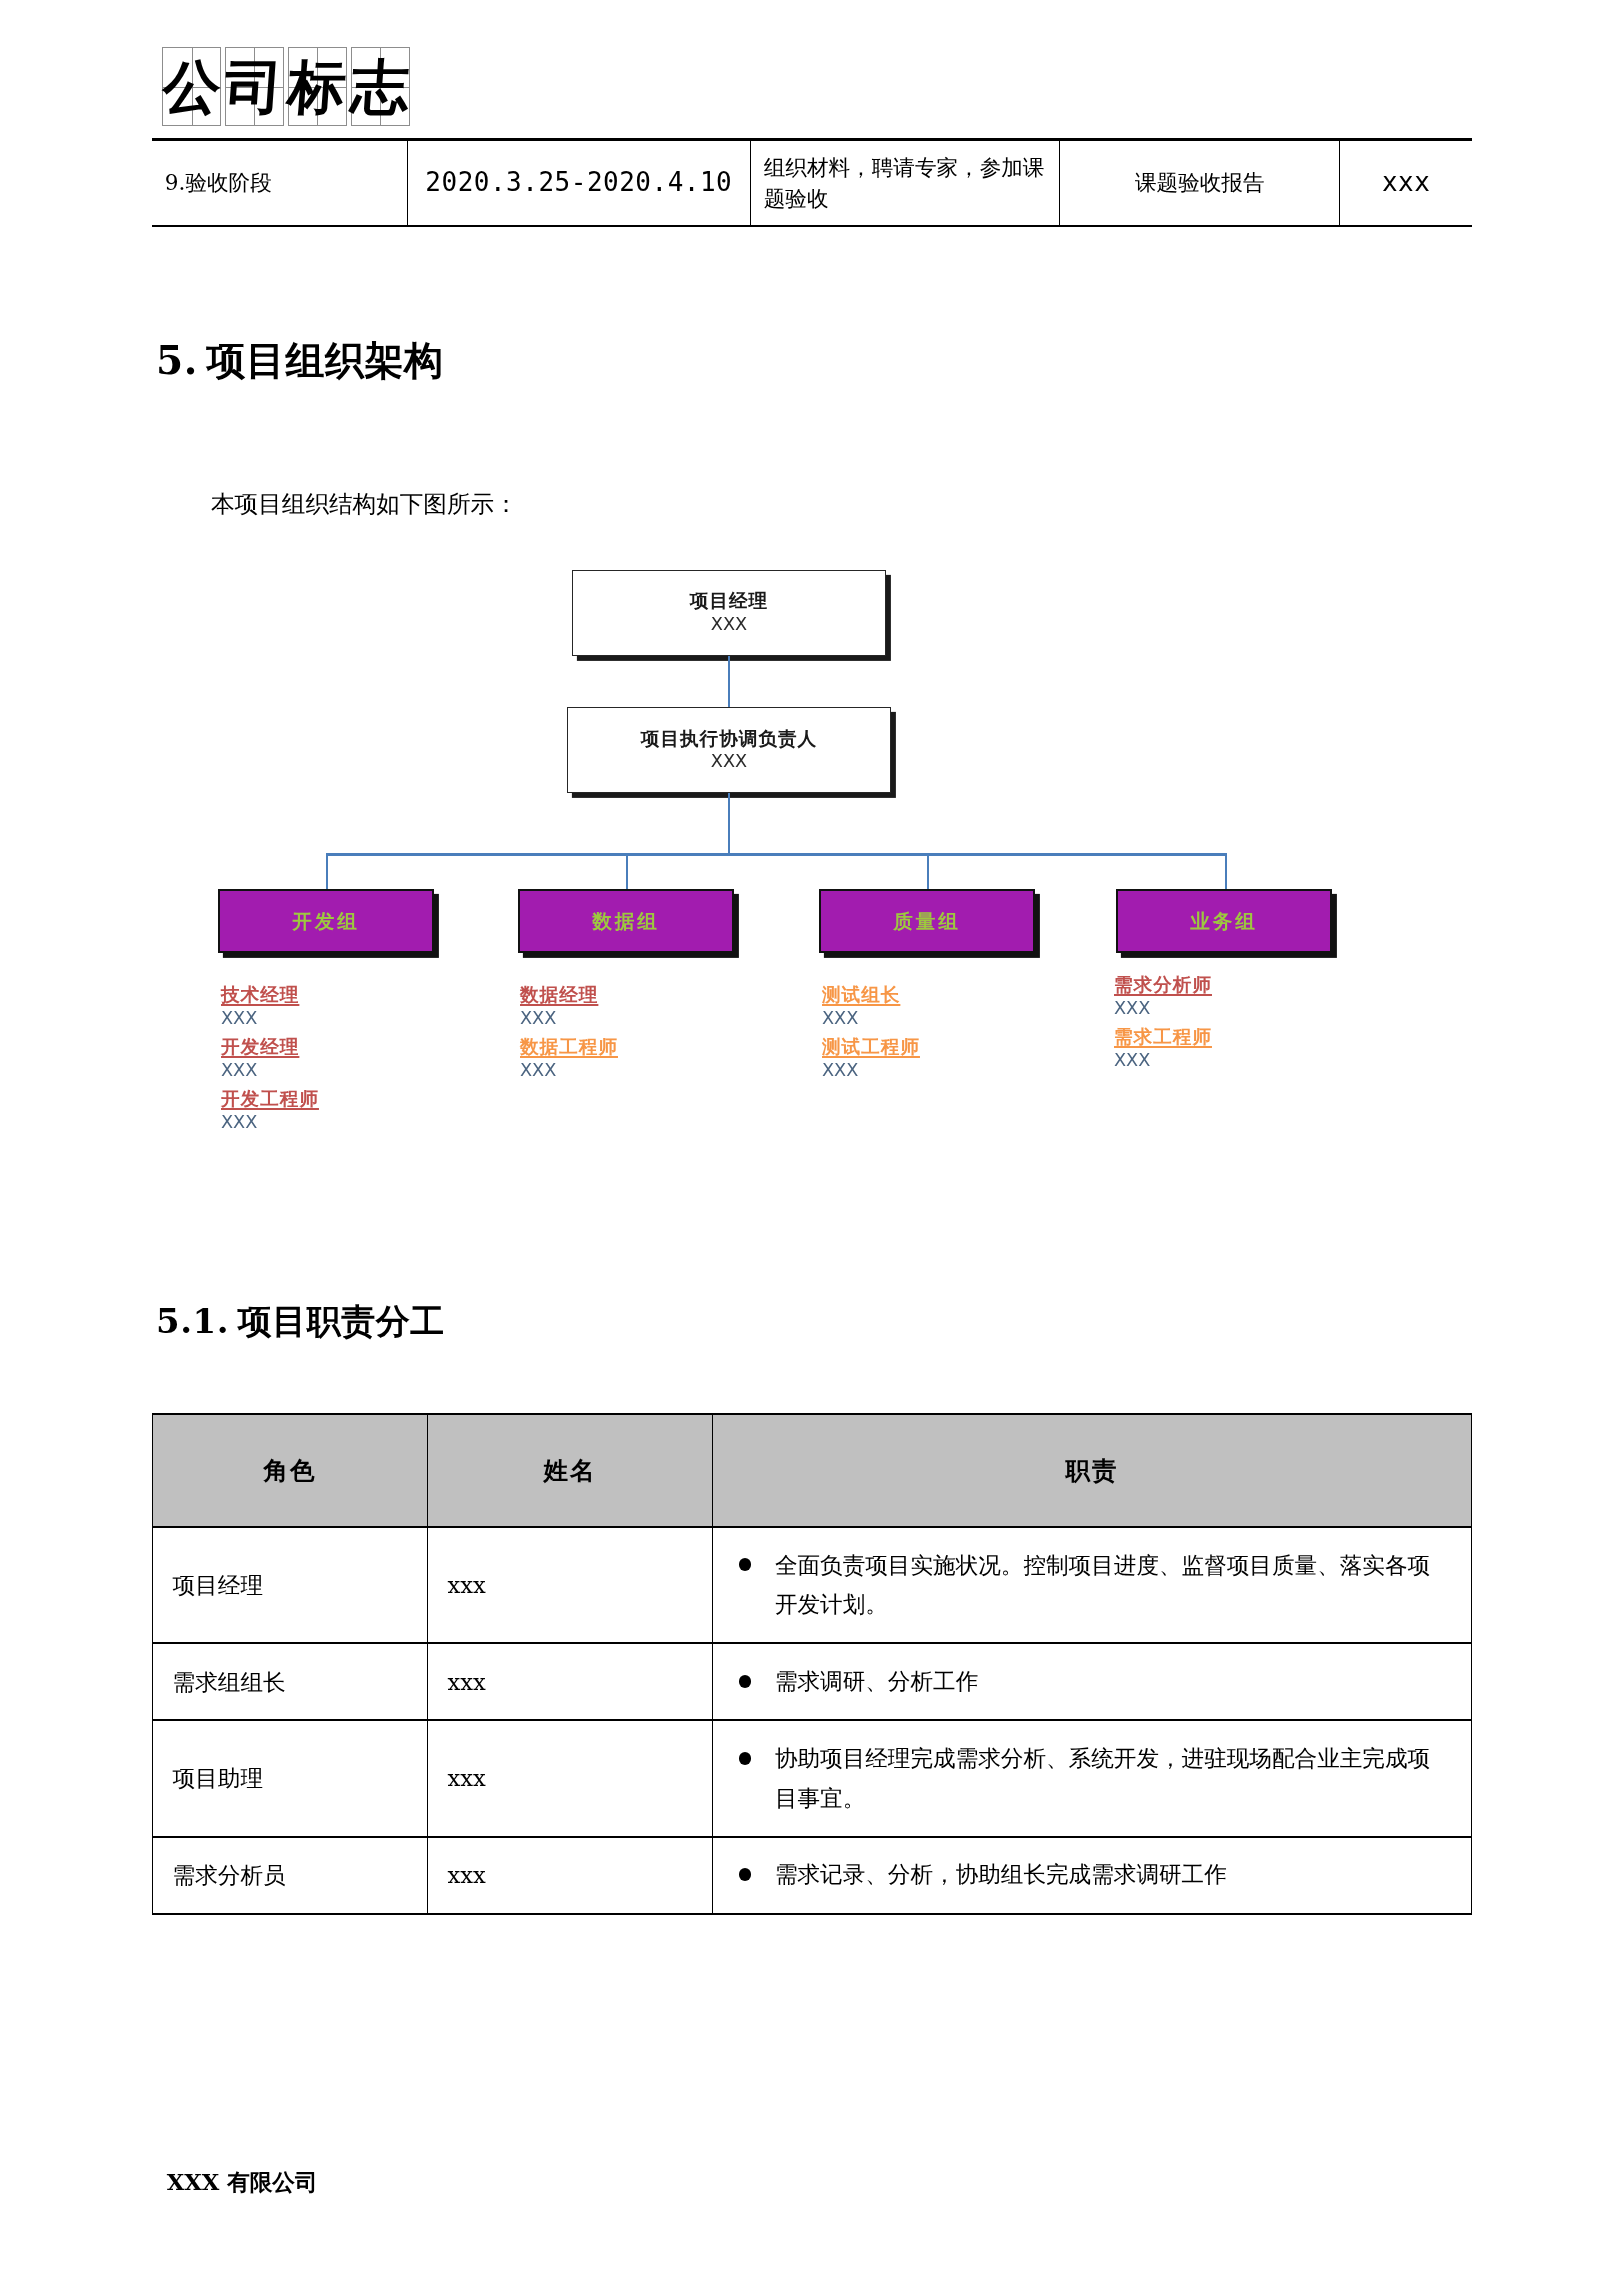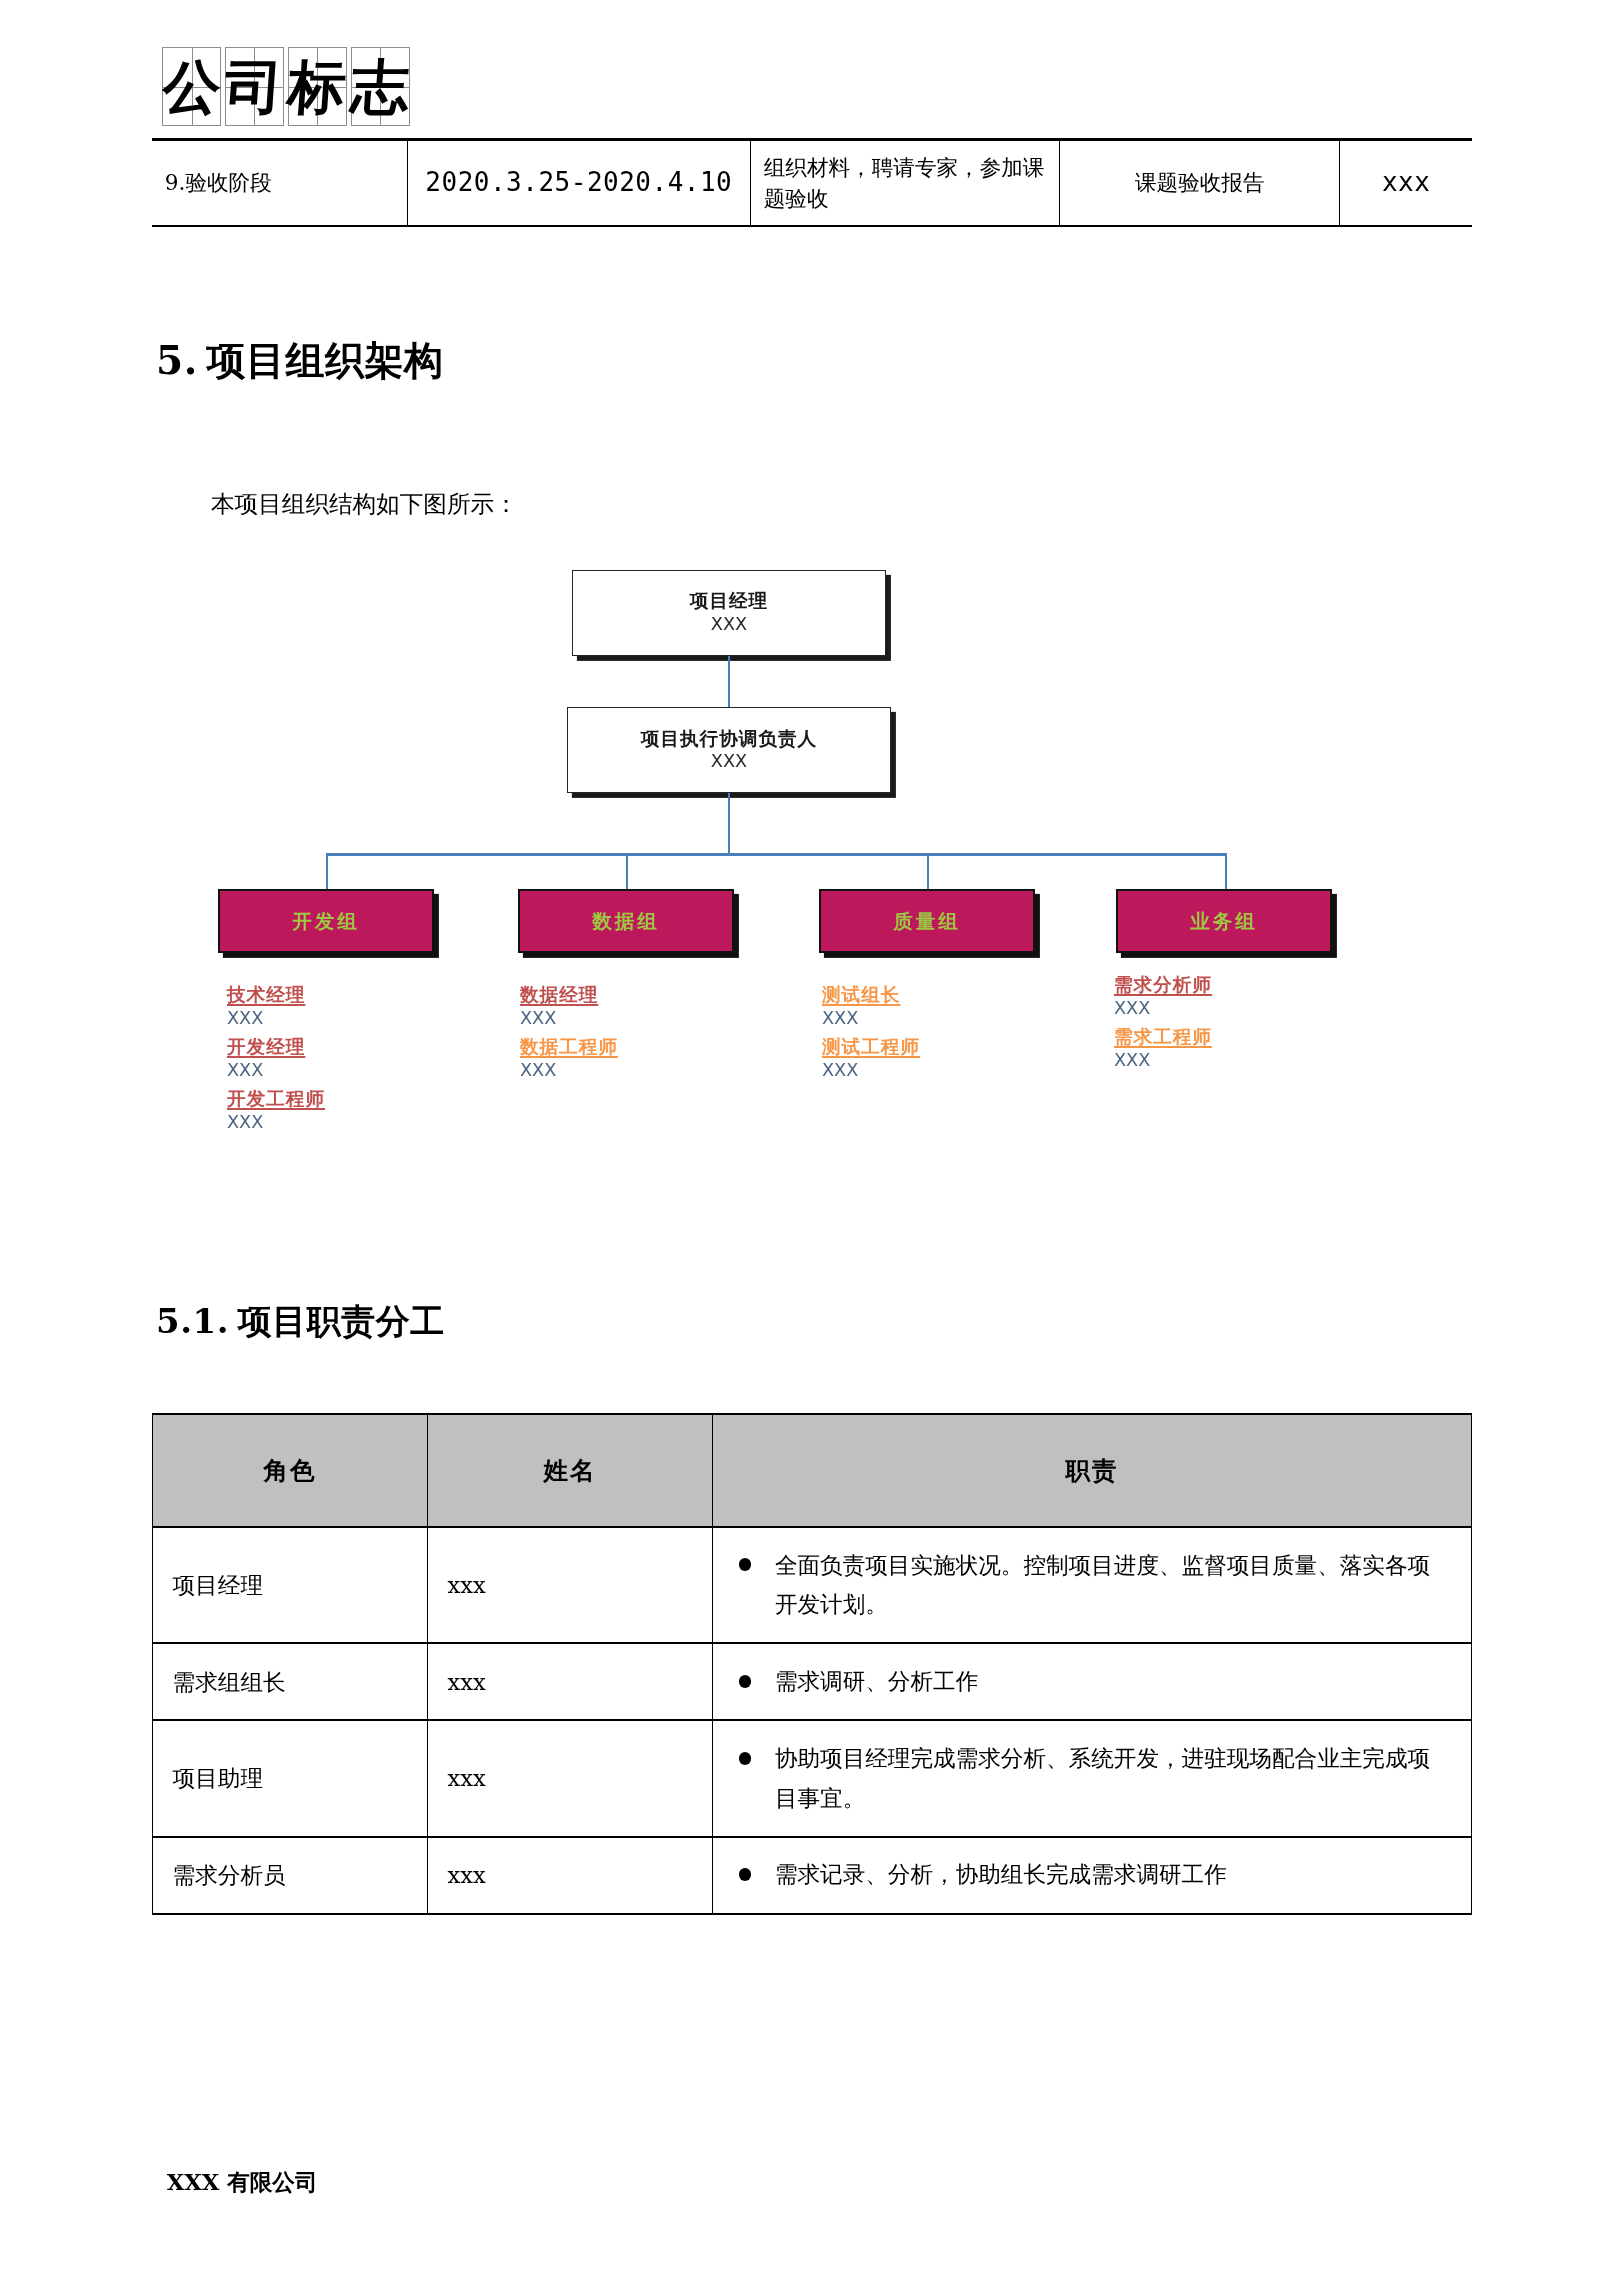--- a/index.html
+++ b/index.html
@@ -174,21 +174,21 @@
     top: 157px;
     width: 324px;
     height: 86px;
   }
 
   .team-box {
     position: absolute;
     top: 339px;
     width: 216px;
     height: 64px;
-    background: #be185d;
+    background: #a21caf;
     border: 2px solid #111111;
     box-shadow: 4.9px 4.9px 0 0 #111111;
     display: flex;
     align-items: center;
     justify-content: center;
   }
   .team-box .team-label {
     font-family: "DejaVu Sans", "Liberation Sans", sans-serif;
     font-size: 19.6px;
     font-weight: bold;
@@ -207,21 +207,21 @@
   }
   .conn-v { width: 2px; }
   .conn-h { height: 2.5px; }
 
   
   .role-col {
     position: absolute;
     top: 432px;
     width: 255px;
   }
-  #roles-0 { left: 75px; }
+  #roles-0 { left: 69px; }
   #roles-1 { left: 368px; }
   #roles-2 { left: 670px; }
   #roles-3 { left: 962px; }
 
   .role-title {
     font-family: "DejaVu Sans", "Liberation Sans", sans-serif;
     font-size: 18.6px;
     font-weight: bold;
     line-height: 1.35;
     letter-spacing: 1px;

